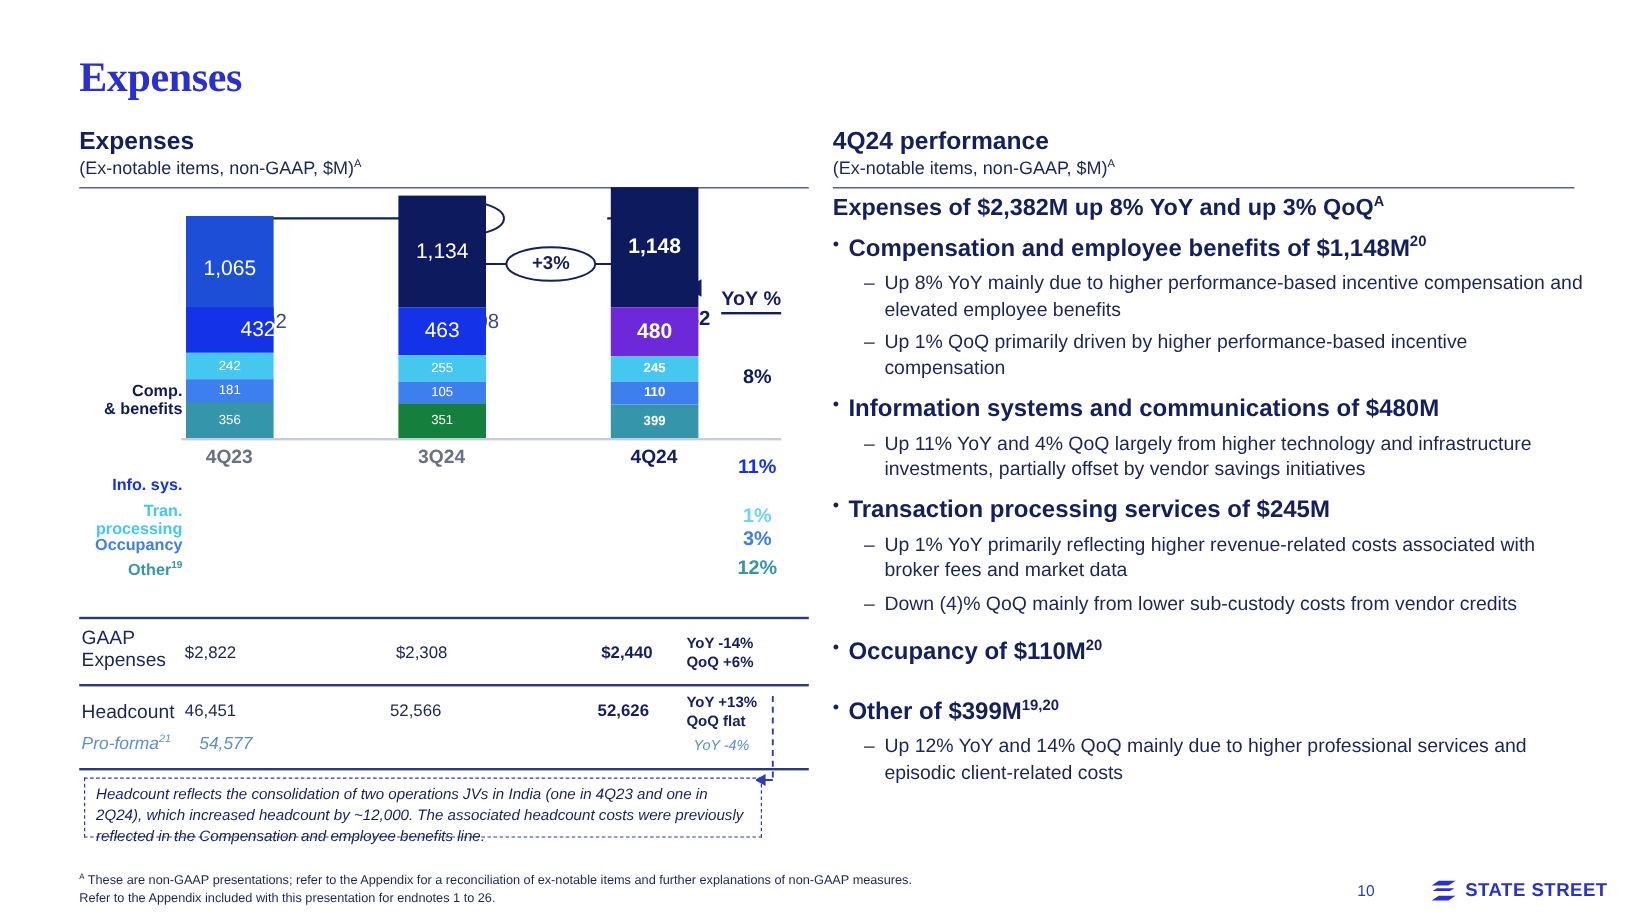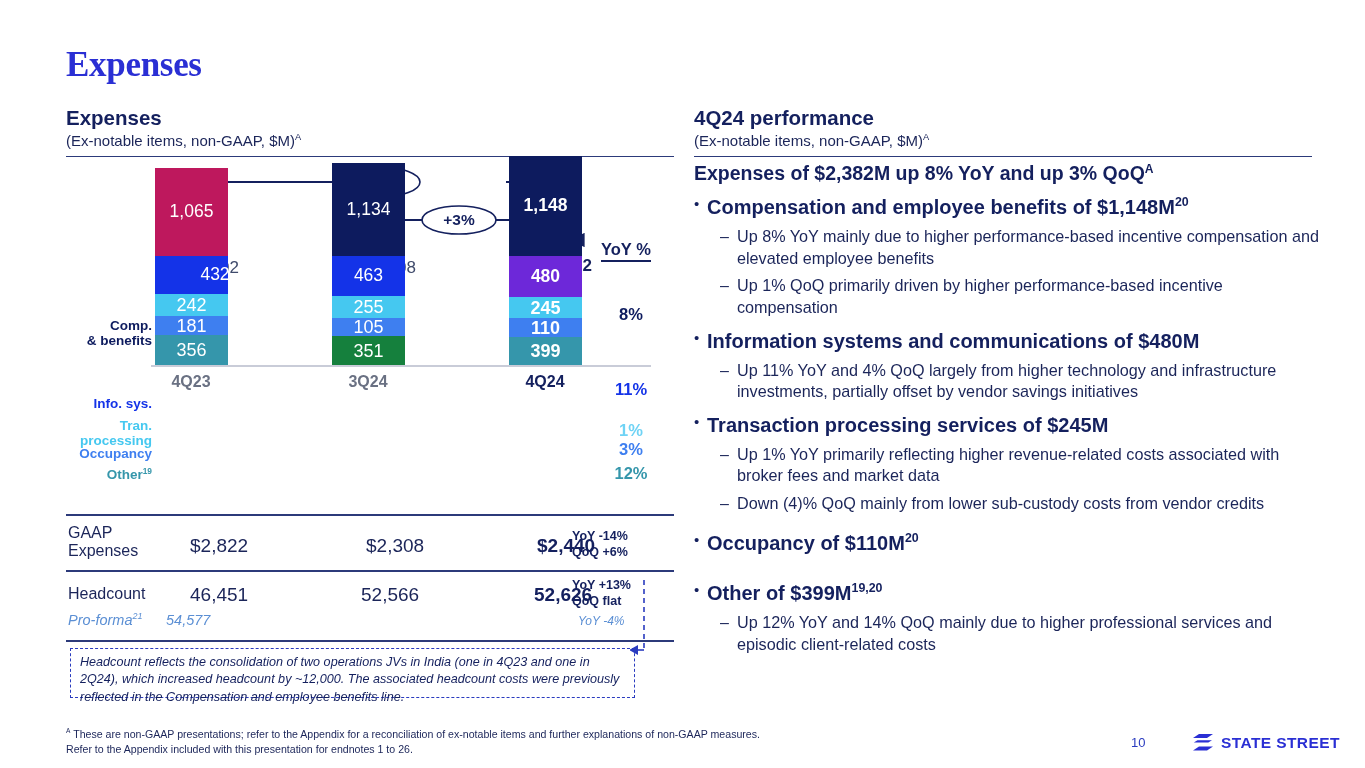--- a/index.html
+++ b/index.html
@@ -44,21 +44,21 @@
     position: absolute; font-size: 17px; color: #3f4a6b; white-space: nowrap;
   }
   .cap-label.current { color: #14205e; font-weight: bold; }
 
   .bar { position: absolute; width: 73px; }
   .seg {
     position: absolute; left: 0; width: 73px;
     display: flex; align-items: center; justify-content: center;
     color: #ffffff; font-size: 17.5px; line-height: 1;
   }
-  .seg.sm { font-size: 18px; }
+  .seg.sm { font-size: 11px; }
   .bar.current .seg { font-weight: bold; }
 
   
   .seg.occ { z-index: 3; }
 
   .cat-label {
     position: absolute; text-align: right; font-weight: bold;
     font-size: 13.5px; line-height: 1.12; white-space: nowrap;
   }
 
@@ -74,21 +74,21 @@
   .yoy-head {
     position: absolute; font-size: 16.5px; font-weight: bold; color: #14205e;
     border-bottom: 2px solid #14205e; padding-bottom: 1px;
   }
   .yoy-val {
     position: absolute; font-size: 16.5px; font-weight: bold; text-align: center; width: 56px;
   }
   .tbl-rule { position: absolute; left: 66px; width: 608px; height: 1.6px; background: #2c3a7a; }
 
   .row-label { position: absolute; font-size: 16px; color: #1b2559; line-height: 1.15; }
-  .row-val   { position: absolute; font-size: 19px; color: #1b2559; white-space: nowrap; margin-left: 36px; }
+  .row-val   { position: absolute; font-size: 14px; color: #1b2559; white-space: nowrap; }
   .row-val.current { font-weight: bold; color: #14205e; }
   .row-note  {
     position: absolute; font-size: 12.5px; font-weight: bold; color: #14205e;
     line-height: 1.25; white-space: nowrap;
   }
   .row-sub {
     position: absolute; font-size: 14.5px; font-style: italic; color: #5b8fd4; white-space: nowrap;
   }
   .row-sub-note {
     position: absolute; font-size: 12px; font-style: italic; color: #5b8fd4; white-space: nowrap;
@@ -181,21 +181,21 @@
     </div>
     <div class="cat-label" style="left:0px;top:228px;width:86px;color:#1433e8;">Info. sys.</div>
     <div class="cat-label" style="left:0px;top:250px;width:86px;color:#45c8f0;">
       <span>Tran.</span><br>
       <span>processing</span>
     </div>
     <div class="cat-label" style="left:0px;top:278px;width:86px;color:#3e7ff0;">Occupancy</div>
     <div class="cat-label" style="left:0px;top:299px;width:86px;color:#3596ab;"><span>Other</span><span class="sup">19</span></div>
 
     <div class="bar" id="bar-0" style="left:89px;">
-      <div class="seg" style="top:0px;height:88px;background:#be185d;">1,065</div>
+      <div class="seg" style="top:12px;height:88px;background:#1d4ed8;">1,065</div>
       <div class="seg" style="top:88px;height:38px;background:#1433e8;padding-left:47px;">432</div>
       <div class="seg sm" style="top:126px;height:22px;background:#45c8f0;">242</div>
       <div class="seg sm occ" style="top:148px;height:19px;background:#3e7ff0;">181</div>
       <div class="seg sm" style="top:167px;height:30px;background:#3596ab;">356</div>
     </div>
 
     <div class="bar" id="bar-1" style="left:266px;">
       <div class="seg" style="top:-5px;height:93px;background:#0d1b5e;">1,134</div>
       <div class="seg" style="top:88px;height:40px;background:#1433e8;">463</div>
       <div class="seg sm" style="top:128px;height:22px;background:#45c8f0;">255</div>

